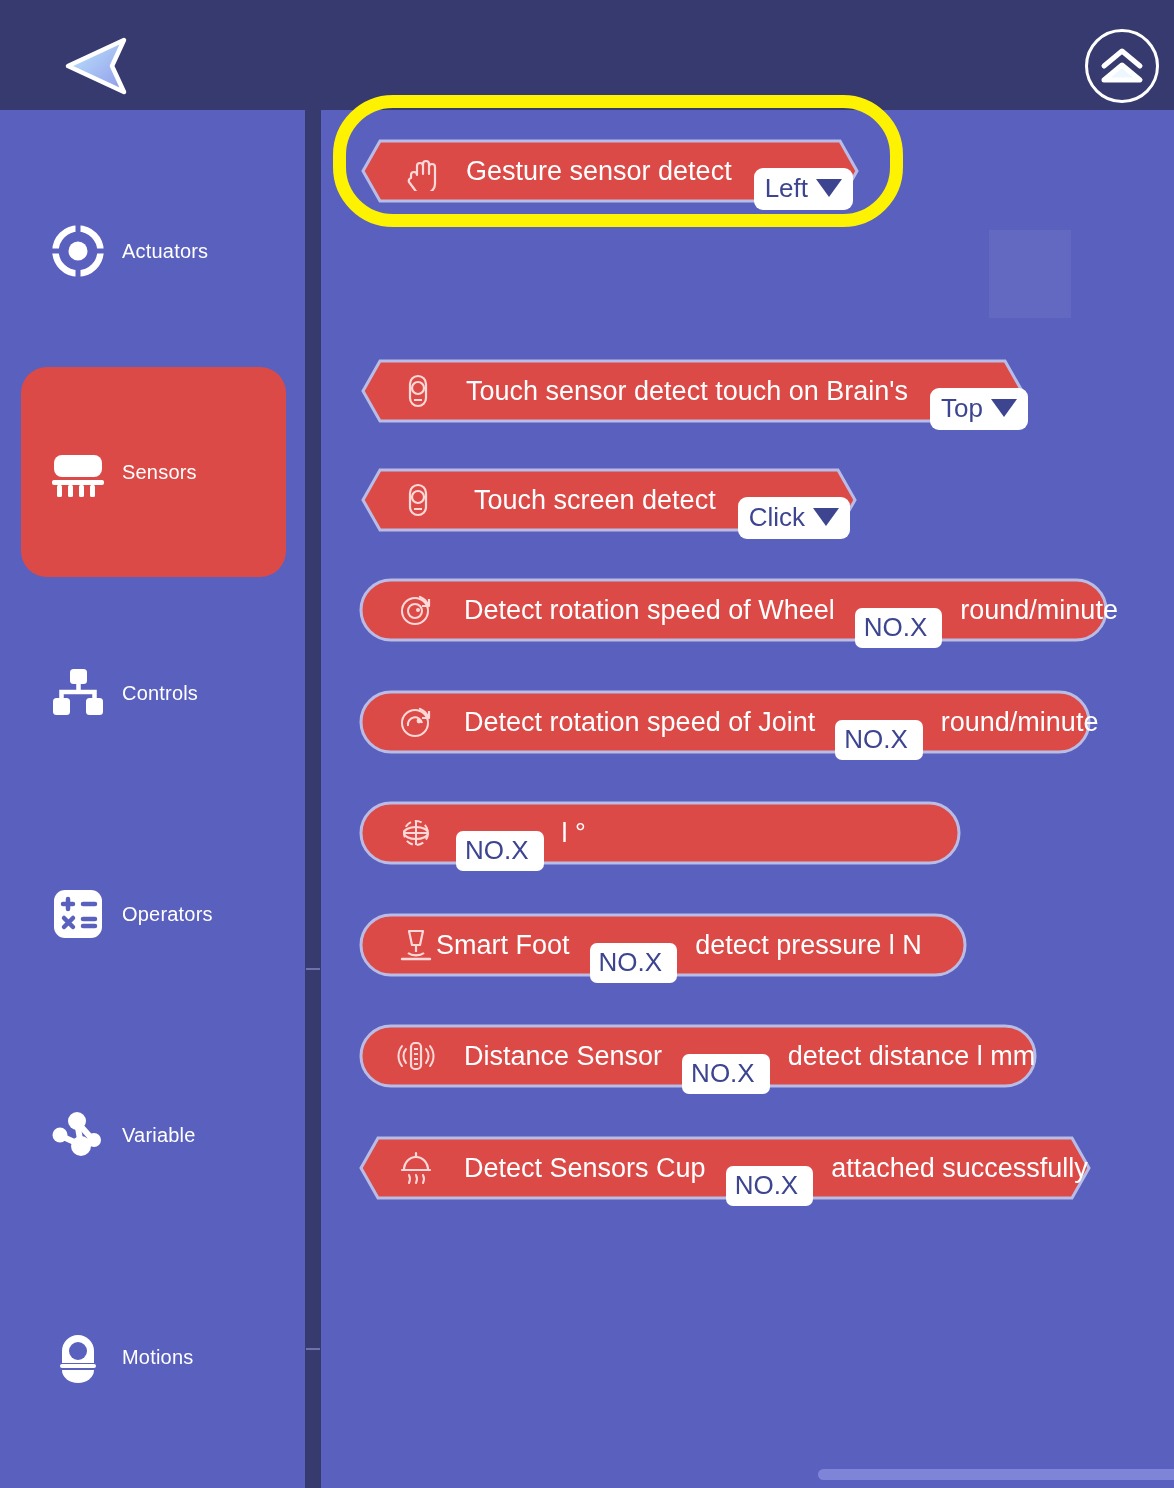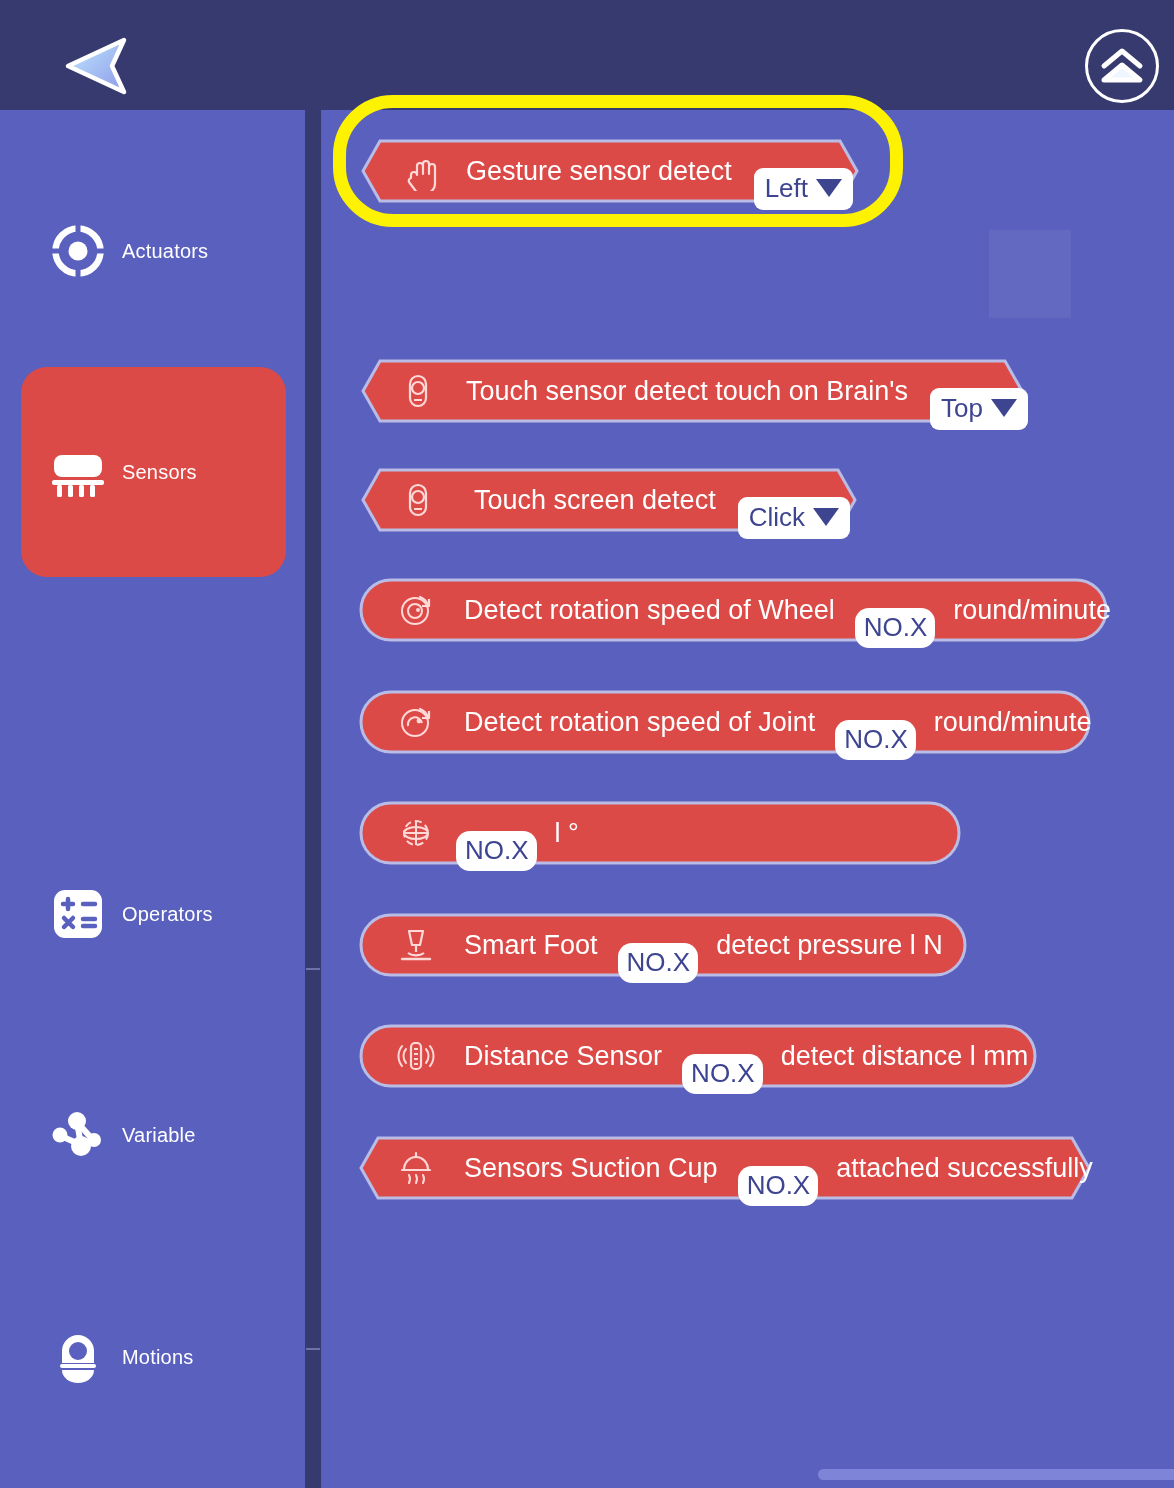--- a/index.html
+++ b/index.html
@@ -71,21 +71,21 @@
   .blk-text {
     color: #ffffff; font-size: 27px; white-space: nowrap;
   }
   .pill {
     background: #ffffff; border-radius: 9px;
     color: #3d4490; font-size: 26px; line-height: 1;
     padding: 7px 11px 9px 11px; display: inline-flex; align-items: center; gap: 8px;
     white-space: nowrap;
     margin-top: 36px;
   }
-  .pill.sq { border-radius: 14px; padding: 6px 8px 8px 9px; }
+  .pill.sq { border-radius: 7px; padding: 6px 15px 8px 9px; }
   .caret {
     width: 0; height: 0; border-left: 13px solid transparent;
     border-right: 13px solid transparent; border-top: 18px solid #3d4490;
     display: inline-block;
   }
 
   
   .ring {
     position: absolute; left: 333px; top: 95px; width: 570px; height: 132px;
     border: 13px solid #fdf202; border-radius: 60px; z-index: 5;
@@ -158,20 +158,31 @@
             <rect x="7" y="41" width="5" height="12" rx="1.5"></rect>
             <rect x="18" y="41" width="5" height="12" rx="1.5"></rect>
             <rect x="29" y="41" width="5" height="12" rx="1.5"></rect>
             <rect x="40" y="41" width="5" height="12" rx="1.5"></rect>
           </g>
         </svg>
       </span>
       <span class="side-label">Sensors</span>
     </div>
 
+    <div class="side-item" style="top:478px">
+      <span class="side-ico">
+        <svg viewBox="0 0 56 56" width="56" height="56">
+          <rect x="20" y="4" width="17" height="15" rx="3.5" fill="#fff"></rect>
+          <rect x="3" y="33" width="17" height="17" rx="3.5" fill="#fff"></rect>
+          <rect x="36" y="33" width="17" height="17" rx="3.5" fill="#fff"></rect>
+          <path d="M28.5 19 L28.5 27 M11.5 33 L11.5 27 L44.5 27 L44.5 33" fill="none" stroke="#fff" stroke-width="4.5"></path>
+        </svg>
+      </span>
+      <span class="side-label">Controls</span>
+    </div>
 
     <div class="side-item" style="top:699px">
       <span class="side-ico">
         <svg viewBox="0 0 56 56" width="56" height="56">
           <rect x="4" y="4" width="48" height="48" rx="11" fill="#fff"></rect>
           <g stroke="#5a60bd" stroke-width="4.5" stroke-linecap="round">
             <path d="M13 18 L23 18 M18 13 L18 23"></path>
             <path d="M33 18 L45 18"></path>
             <path d="M14 32 L23 41 M23 32 L14 41"></path>
             <path d="M33 33 L45 33 M33 40 L45 40"></path>
@@ -301,21 +312,21 @@
         </div>
       </div>
       <div class="blk" style="left: 39px; top: 804px; width: 606px; height: 62px;">
         <svg class="shape" width="606" height="62" viewBox="0 0 606 62">
           <path d="M31 1 H575 A30 30 0 0 1 575 61 H31 A30 30 0 0 1 31 1 Z" fill="#dc4a47" stroke="#b9bce6" stroke-width="3"></path>
         </svg>
         <div class="content" style="padding-left: 36px;">
           <svg class="blk-ico" viewBox="0 0 40 40">
             <use xlink:href="#ic-smart-foot-icon"></use>
           </svg>
-          <span class="blk-text" style="margin-left: 28px;">Smart Foot</span>
+          <span class="blk-text" style="">Smart Foot</span>
           <span class="pill sq" style="margin-left: 20px;">NO.X</span>
           <span class="blk-text" style="margin-left: 18px;">detect pressure l  N</span>
         </div>
       </div>
       <div class="blk" style="left: 39px; top: 915px; width: 676px; height: 62px;">
         <svg class="shape" width="676" height="62" viewBox="0 0 676 62">
           <path d="M31 1 H645 A30 30 0 0 1 645 61 H31 A30 30 0 0 1 31 1 Z" fill="#dc4a47" stroke="#b9bce6" stroke-width="3"></path>
         </svg>
         <div class="content" style="padding-left: 36px;">
           <svg class="blk-ico" viewBox="0 0 40 40">
@@ -327,21 +338,21 @@
         </div>
       </div>
       <div class="blk" style="left: 39px; top: 1027px; width: 730px; height: 62px;">
         <svg class="shape" width="730" height="62" viewBox="0 0 730 62">
           <path d="M18 1 H712 L729 31 L712 61 H18 L1 31 Z" fill="#dc4a47" stroke="#b9bce6" stroke-width="3"></path>
         </svg>
         <div class="content" style="padding-left: 36px;">
           <svg class="blk-ico" viewBox="0 0 40 40">
             <use xlink:href="#ic-suction-cup-icon"></use>
           </svg>
-          <span class="blk-text" style="margin-left: 28px;">Sensors Suction Cup</span>
+          <span class="blk-text" style="margin-left: 28px;">Detect Sensors Cup</span>
           <span class="pill sq" style="margin-left: 20px;">NO.X</span>
           <span class="blk-text" style="margin-left: 18px;">attached successfully</span>
         </div>
       </div>
     </div>
 
   <div class="ring"></div>
 
   <div class="hscroll-track">
     <div class="hscroll-thumb"></div>

